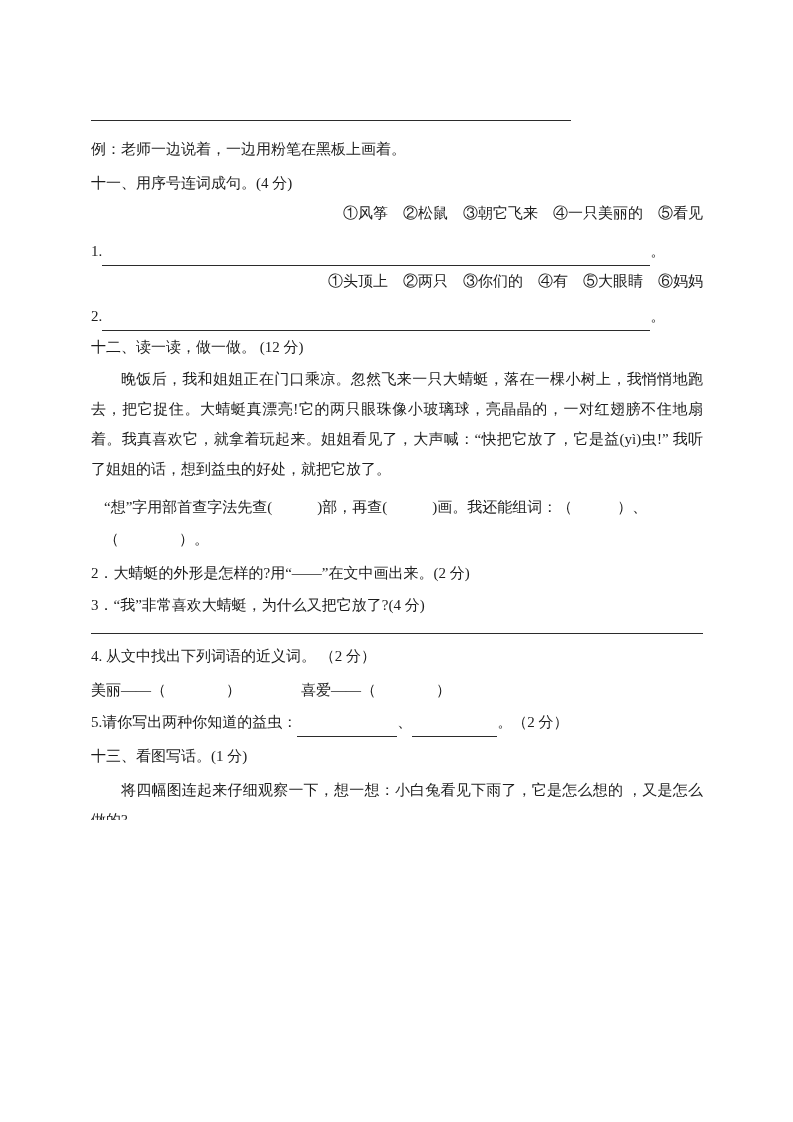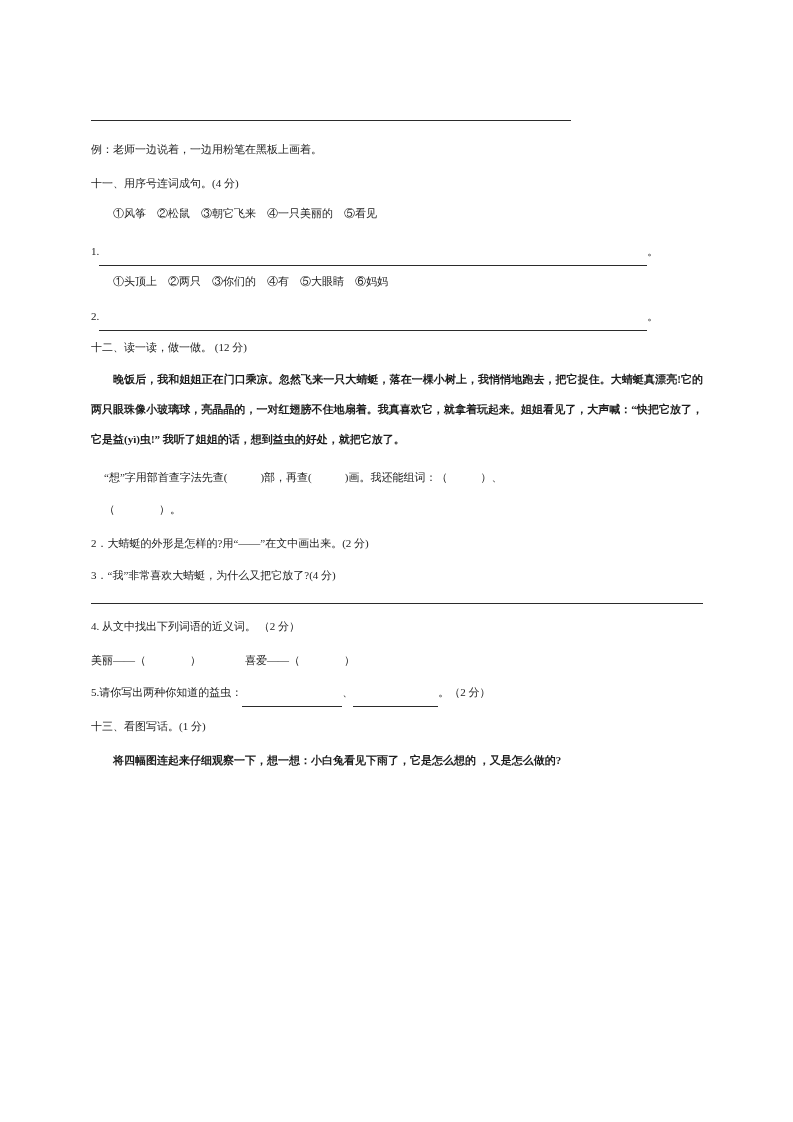--- a/index.html
+++ b/index.html
@@ -4,37 +4,37 @@
 <style>
   html,body{margin:0;padding:0;background:#ffffff;}
   .page{
     position:relative;
     box-sizing:border-box;
     width:793px;height:820px;
     padding:120px 90px 0 91px;
     background:#ffffff;
     color:#1c1c1c;
     font-family:"Liberation Serif","DejaVu Serif",serif;
-    font-size:11px;
+    font-size:15px;
     line-height:30px;
   }
   p{margin:0;}
   .top-line{border:none;border-top:1.2px solid #2b2b2b;width:480px;margin:0;}
   .divider{border:none;border-top:1.2px solid #2b2b2b;width:100%;margin:13px 0 7px 0;}
   .blank{display:inline-block;border-bottom:1px solid #2b2b2b;height:17px;vertical-align:bottom;}
   .w78{width:78px;}
   .w118{width:118px;}
   .w240{width:240px;}
   .w548{width:548px;}
   .w100{width:100px;}
   .w85{width:85px;}
-  .indent2{text-indent:2em;}
+  .indent2{text-indent:2em;text-align:right;}
   .pad-s{padding-left:13px;}
   .center{text-align:center;}
-  .justify{text-align:justify;font-weight:bold;}
+  .justify{text-align:justify;}
   .mt13{margin-top:13px;}
   .mt8{margin-top:8px;}
   .mt6{margin-top:1px;}
   .mt5{margin-top:5px;}
   .mt4{margin-top:4px;}
   .mt2{margin-top:2px;}
 </style>
 </head>
 <body>
 

